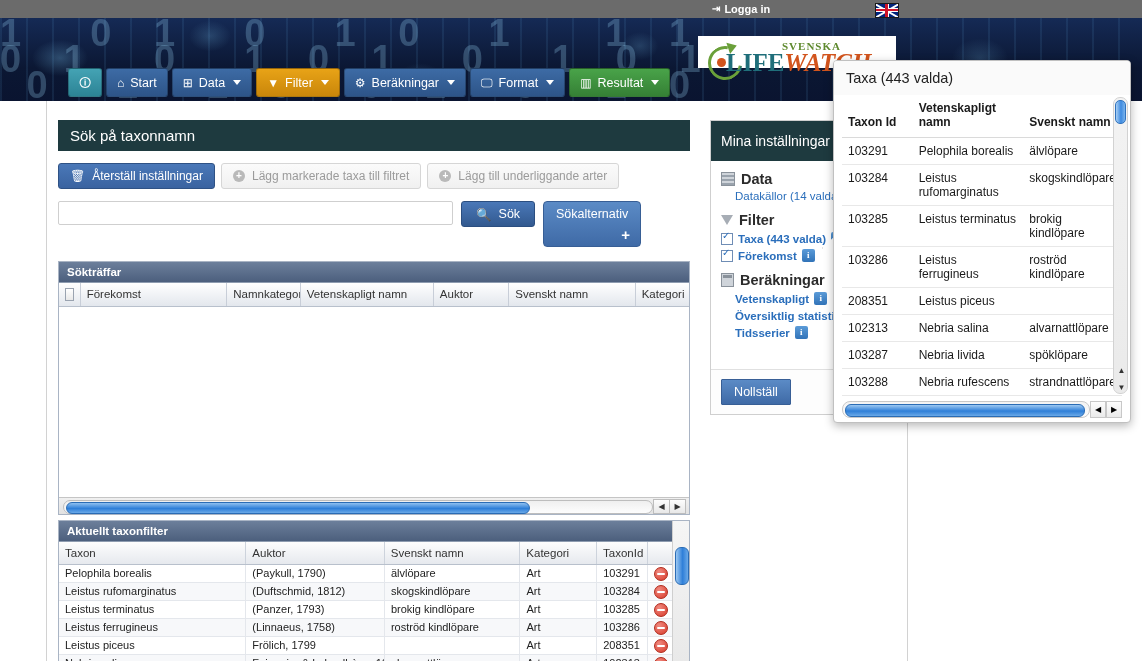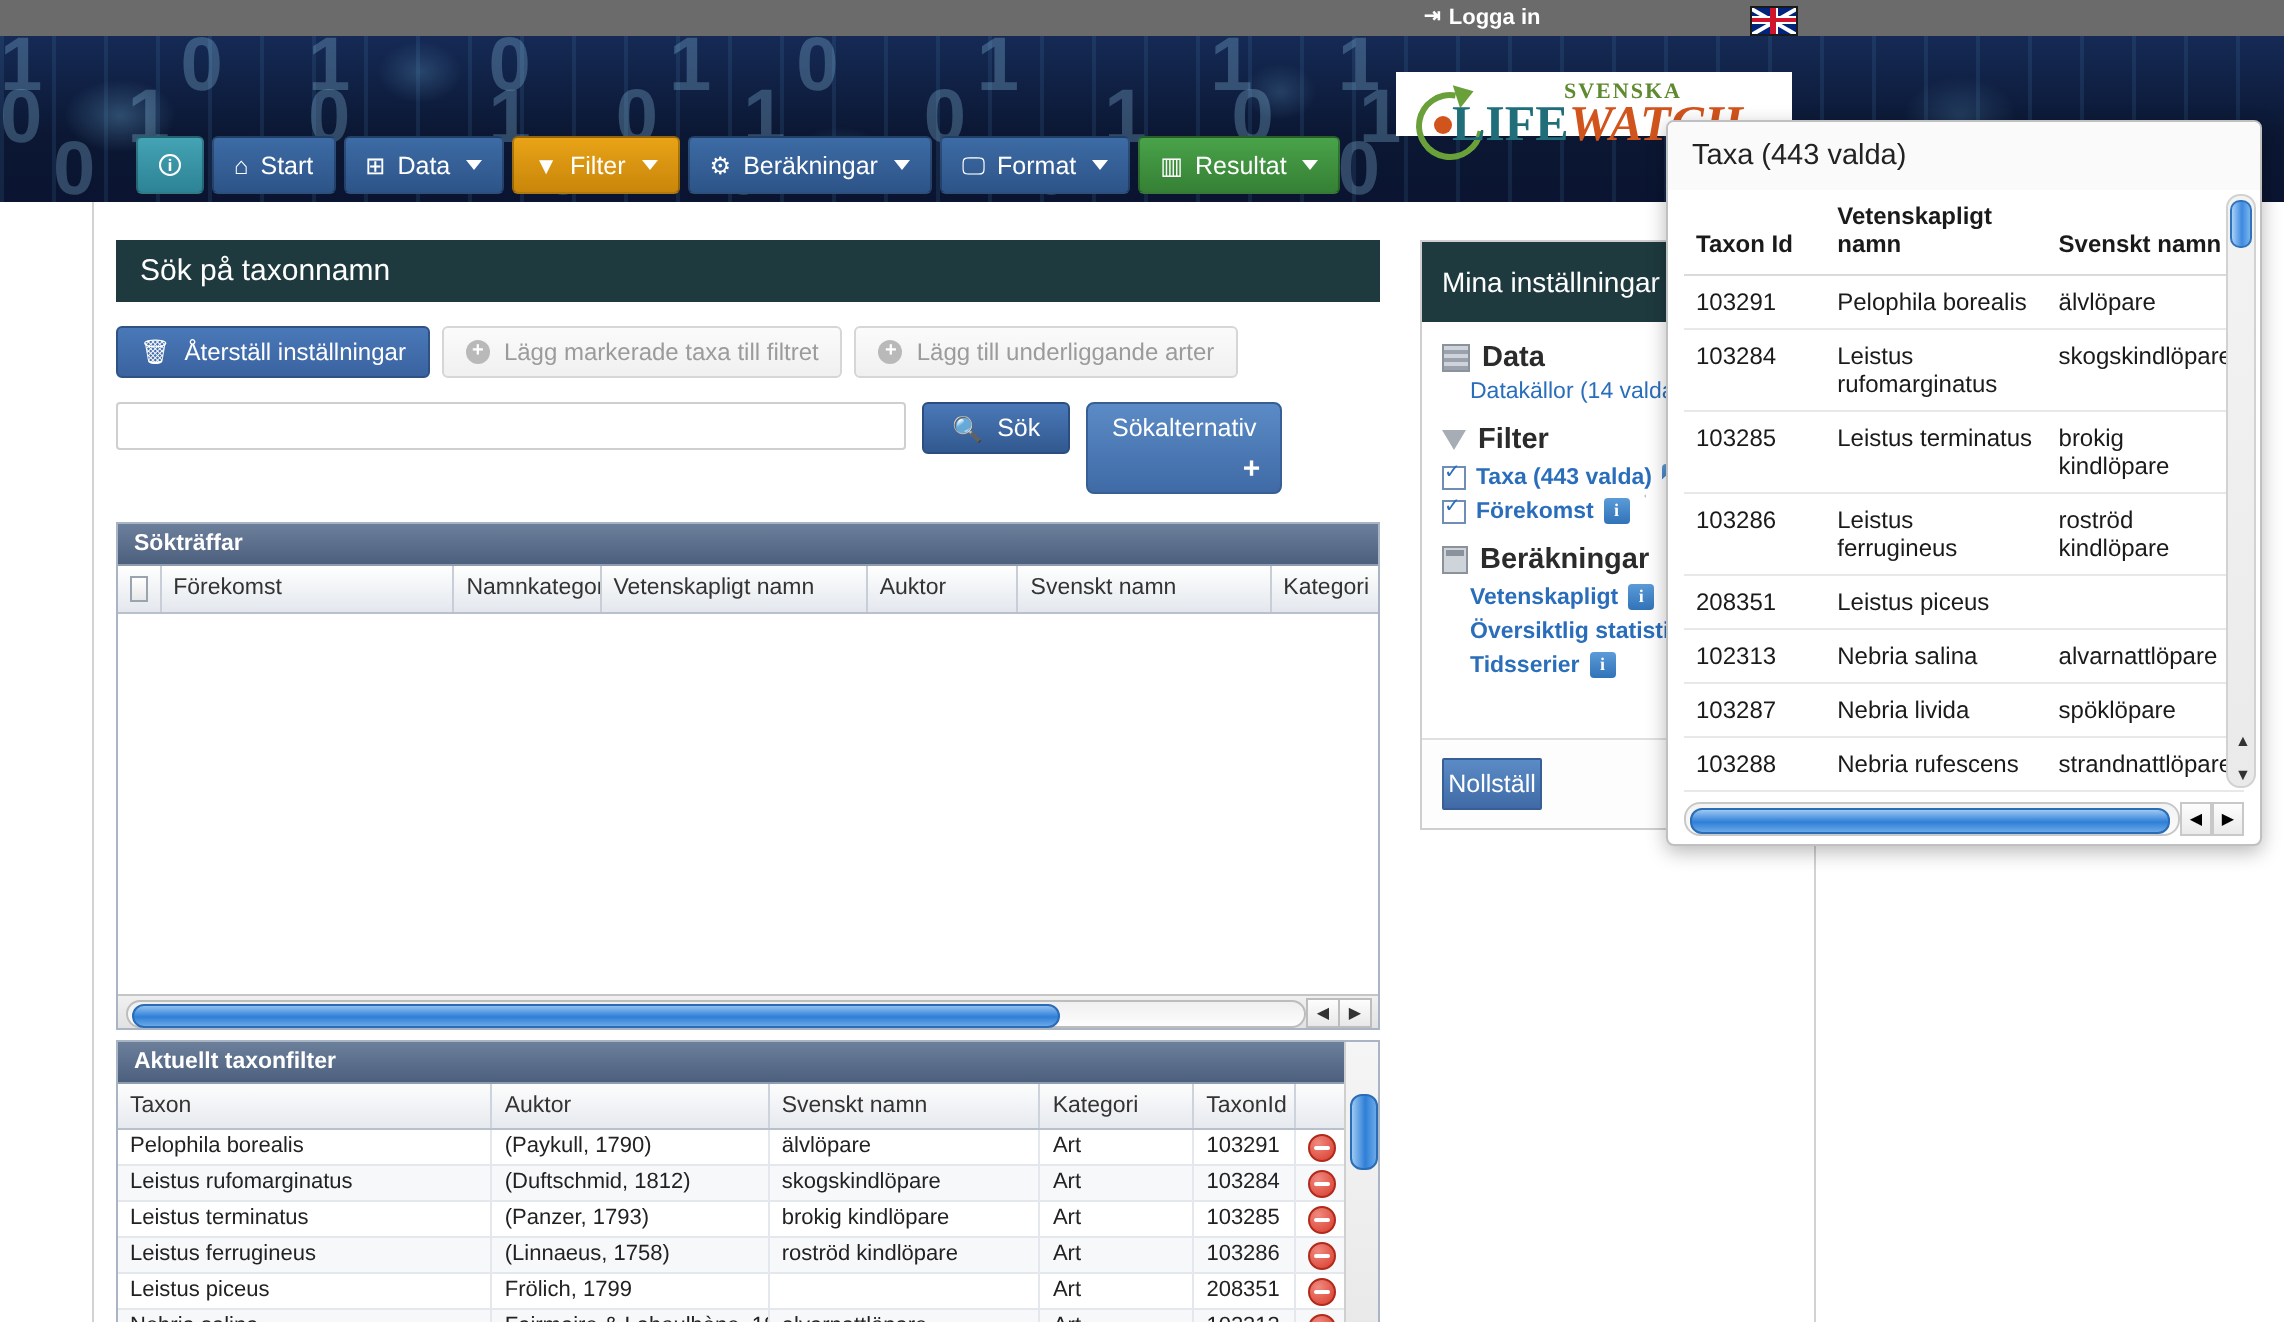--- a/index.html
+++ b/index.html
@@ -224,21 +224,21 @@
   .sublink { color:#2a6ebb; font-size:11.5px; margin-left:14px; margin-top:3px; display:block; cursor:pointer; }
   .chkline { display:flex; align-items:center; gap:5px; margin-top:4px; }
   .chk-small { width:10px; height:10px; border:1px solid #6f8db5; background:#fff; position:relative; }
   .chk-small::after { content:"✓"; position:absolute; left:0px; top:-4px; font-size:10px; color:#2a6ebb; }
   .chklabel { color:#2a6ebb; font-size:11.5px; font-weight:bold; cursor:pointer;}
   .info-badge { width:13px; height:13px; border-radius:2px;
     background: linear-gradient(180deg,#5b9bd8,#3173b8); color:#fff; font-size:9px; font-weight:bold;
     text-align:center; line-height:13px; font-family:"Liberation Serif", serif; cursor:pointer; }
   .settings .footer { border-top:1px solid #e0e0e0; padding: 9px 10px; background:#fdfdfd;}
   .nollstall {
-    width: 50px; height: 26px; border-radius:1px; color:#fff; font-size:12.5px;
+    width: 70px; height: 26px; border-radius:1px; color:#fff; font-size:12.5px;
     background: linear-gradient(180deg,#5b8bc6,#3f6aa6); border:1px solid #375e95;
     display:flex; align-items:center; justify-content:center; cursor:pointer; box-sizing:border-box;text-align:right;
   }
   .ico-sq { width:12px; height:12px; background: repeating-linear-gradient(0deg,#9aa3ad 0 2px, #cfd4da 2px 4px);
             border:1px solid #8a929b; }
   .ico-funnel { width:0;height:0;border-left:6px solid transparent;border-right:6px solid transparent;
                 border-top:10px solid #a7adb5; }
   .ico-calc { width:11px; height:12px; background:#cfd4da; border:1px solid #8a929b; position:relative; }
   .ico-calc::after { content:""; position:absolute; left:1px; top:1px; right:1px; height:3px; background:#8a929b;}
 

